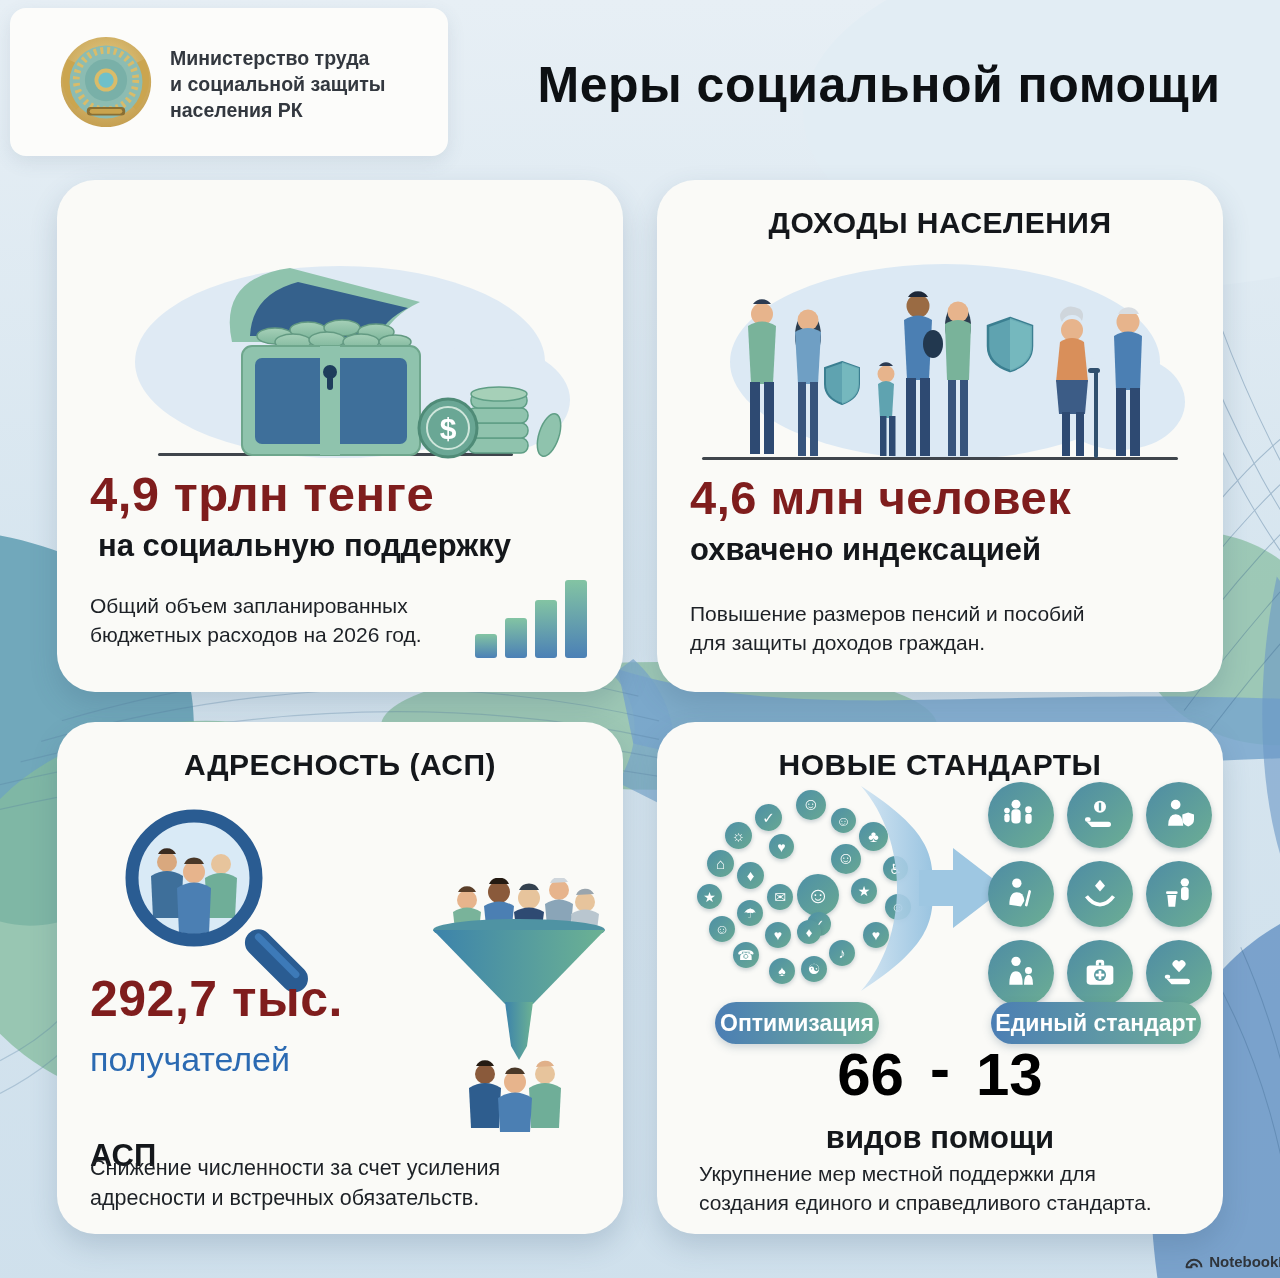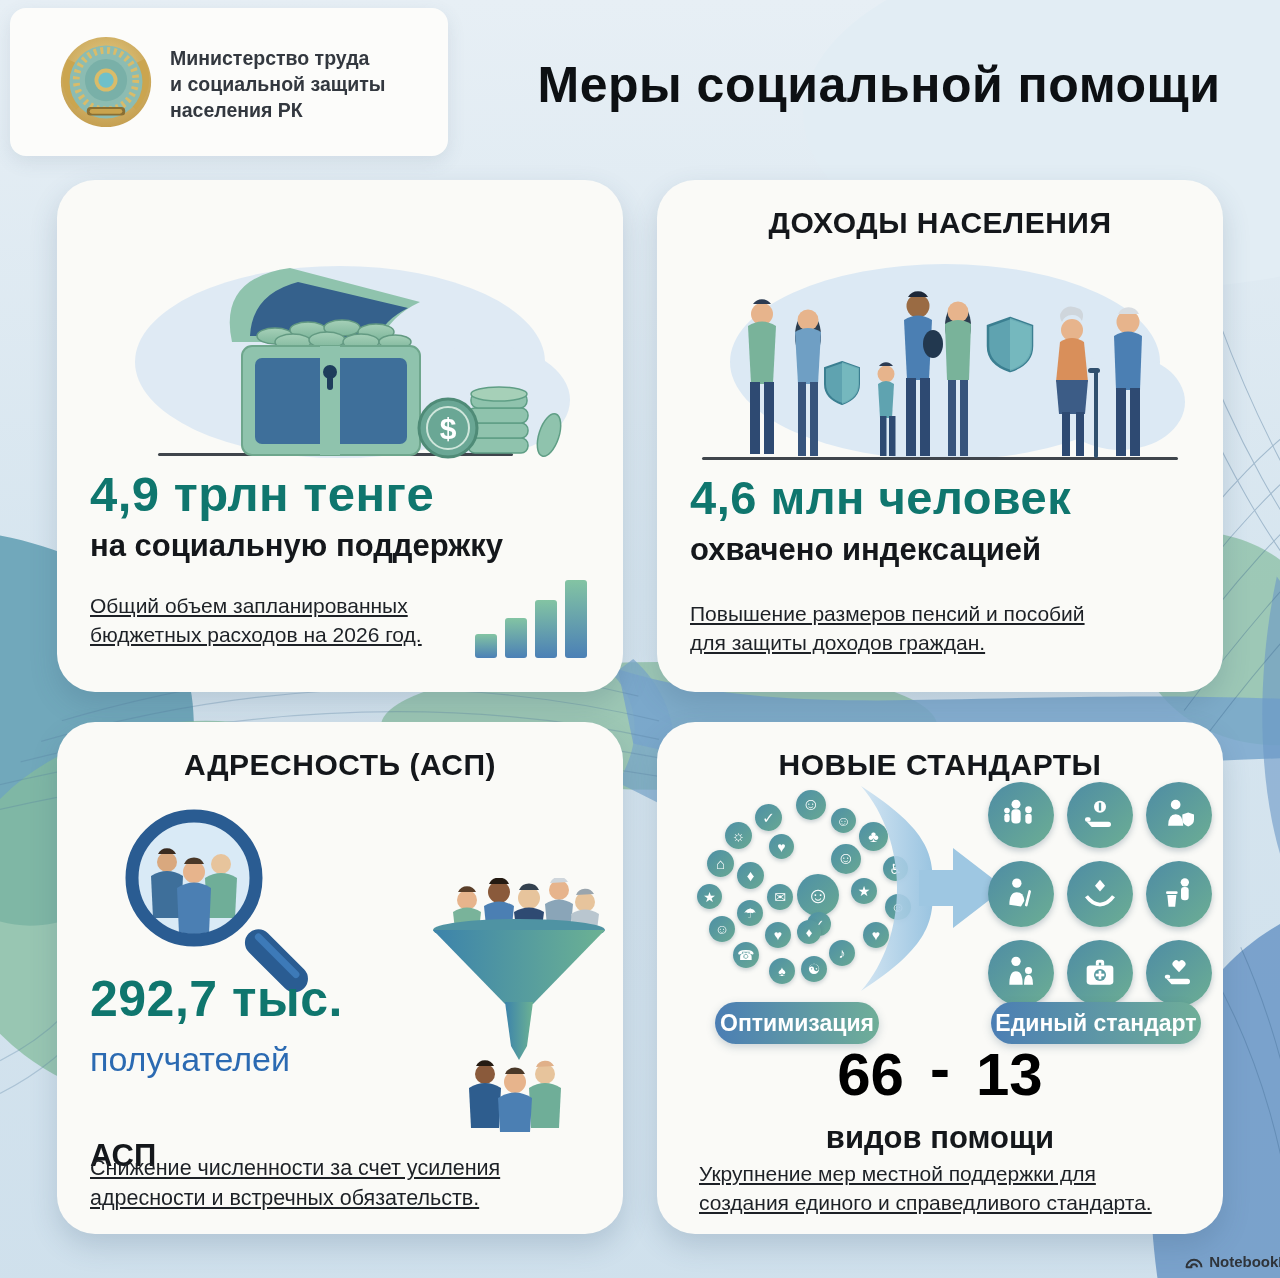--- a/index.html
+++ b/index.html
@@ -10,27 +10,27 @@
   .header-card{position:absolute;left:10px;top:8px;width:438px;height:148px;background:#fcfcfa;border-radius:16px;box-shadow:0 6px 18px rgba(70,95,120,.12);z-index:2;}
   .emblem{position:absolute;left:48px;top:26px;width:96px;height:96px;}
   .ministry-name{position:absolute;left:160px;top:37px;font-size:19.5px;font-weight:700;color:#33383f;line-height:1.34;}
   .ministry-name span{display:block;}
   .page-title{position:absolute;left:458px;right:18px;top:56px;text-align:center;font-size:50px;font-weight:800;color:#0d1013;letter-spacing:.5px;z-index:2;}
   
   .card{position:absolute;width:566px;height:512px;background:#fafaf7;border-radius:38px;box-shadow:0 12px 28px rgba(55,85,115,.20);z-index:1;}
   #card1{left:57px;top:180px;} #card2{left:657px;top:180px;}
   #card3{left:57px;top:722px;} #card4{left:657px;top:722px;}
   .card-title{position:absolute;left:0;right:0;top:26px;text-align:center;font-size:30px;font-weight:800;color:#14171b;letter-spacing:.5px;}
-  .stat-value{position:absolute;left:33px;font-weight:800;color:#0f766e;letter-spacing:.5px;}
+  .stat-value{position:absolute;left:33px;font-weight:800;color:#7f1d1d;letter-spacing:.5px;}
   .stat-label{position:absolute;left:33px;font-weight:800;color:#14171b;}
-  .card-desc{position:absolute;left:33px;font-size:21px;color:#1d2126;line-height:1.38;text-decoration:underline;}
+  .card-desc{position:absolute;left:33px;font-size:21px;color:#1d2126;line-height:1.38;}
   .illo{position:absolute;}
   
   #c1-value{top:286px;font-size:49px;}
-  #c1-label{top:348px;font-size:31px;}
+  #c1-label{top:348px;font-size:31px;margin-left:8px;}
   #c1-desc{top:412px;width:340px;}
   #bar-icon{position:absolute;right:36px;top:398px;}
   
   #c2-value{top:290px;font-size:47px;}
   #c2-label{top:352px;font-size:31px;}
   #c2-desc{top:420px;width:400px;}
   
   #c3-value{top:248px;font-size:50px;}
   #c3-value2{top:318px;font-size:34px;font-weight:400;color:#2b6ab2;position:absolute;left:33px;}
   #c3-label{top:374px;font-size:31px;margin-top:42px;}

